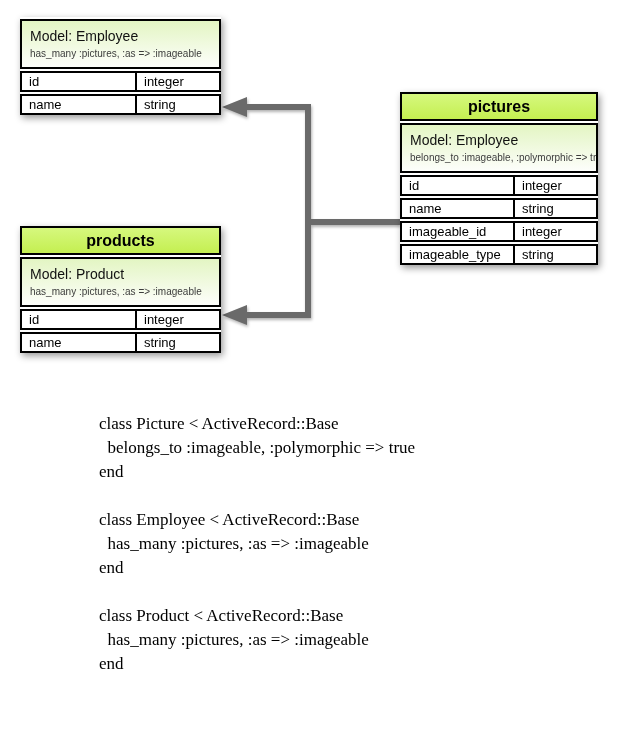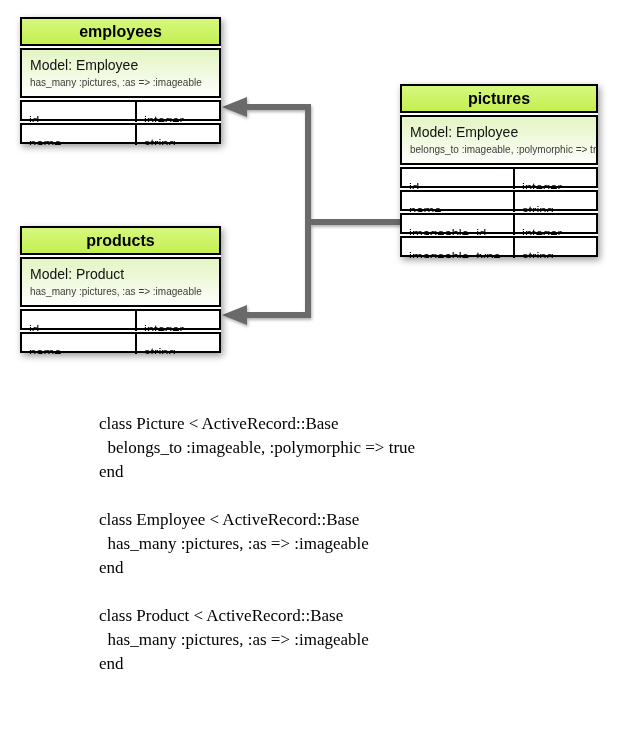--- a/index.html
+++ b/index.html
@@ -66,21 +66,21 @@
     height: 21px;
     box-sizing: border-box;
     border: 2px solid #000;
     display: flex;
     background: #ffffff;
   }
   .cell {
     box-sizing: border-box;
     font-size: 13px;
     line-height: 17px;
-    padding: 10px 7px;
+    padding: 0 7px;
     color: #000;
     white-space: nowrap;
     overflow: hidden;
   }
   .cell.field {
     flex: 0 0 115px;
     border-right: 2px solid #000;
   }
   .pictures .cell.field { flex: 0 0 113px; }
   .cell.type { flex: 1; }
@@ -108,36 +108,35 @@
       <polyline points="245,107 308,107 308,315 245,315"></polyline>
       <line x1="308" y1="222" x2="400" y2="222"></line>
     </g>
     <g fill="#6a6a6a" stroke="none">
       <polygon points="222,107 247,97 247,117"></polygon>
       <polygon points="222,315 247,305 247,325"></polygon>
     </g>
   </svg>
 
   <div class="card" style="left:20px; top:17px; width:201px;">
-    <div class="hdr">employees</div>
     <div class="model">
       <div class="model-line"><span>Model:</span> <span class="model-name">Employee</span></div>
       <div class="assoc">has_many :pictures, :as =&gt; :imageable</div>
     </div>
     <div class="row">
       <div class="cell field">id</div>
       <div class="cell type">integer</div>
     </div>
     <div class="row">
       <div class="cell field">name</div>
       <div class="cell type">string</div>
     </div>
   </div>
 
-  <div class="card pictures" style="left:400px; top:84px; width:198px;">
+  <div class="card pictures" style="left:400px; top:92px; width:198px;">
     <div class="hdr">pictures</div>
     <div class="model">
       <div class="model-line"><span>Model:</span> <span class="model-name">Employee</span></div>
       <div class="assoc">belongs_to :imageable, :polymorphic =&gt; true</div>
     </div>
     <div class="row">
       <div class="cell field">id</div>
       <div class="cell type">integer</div>
     </div>
     <div class="row">

